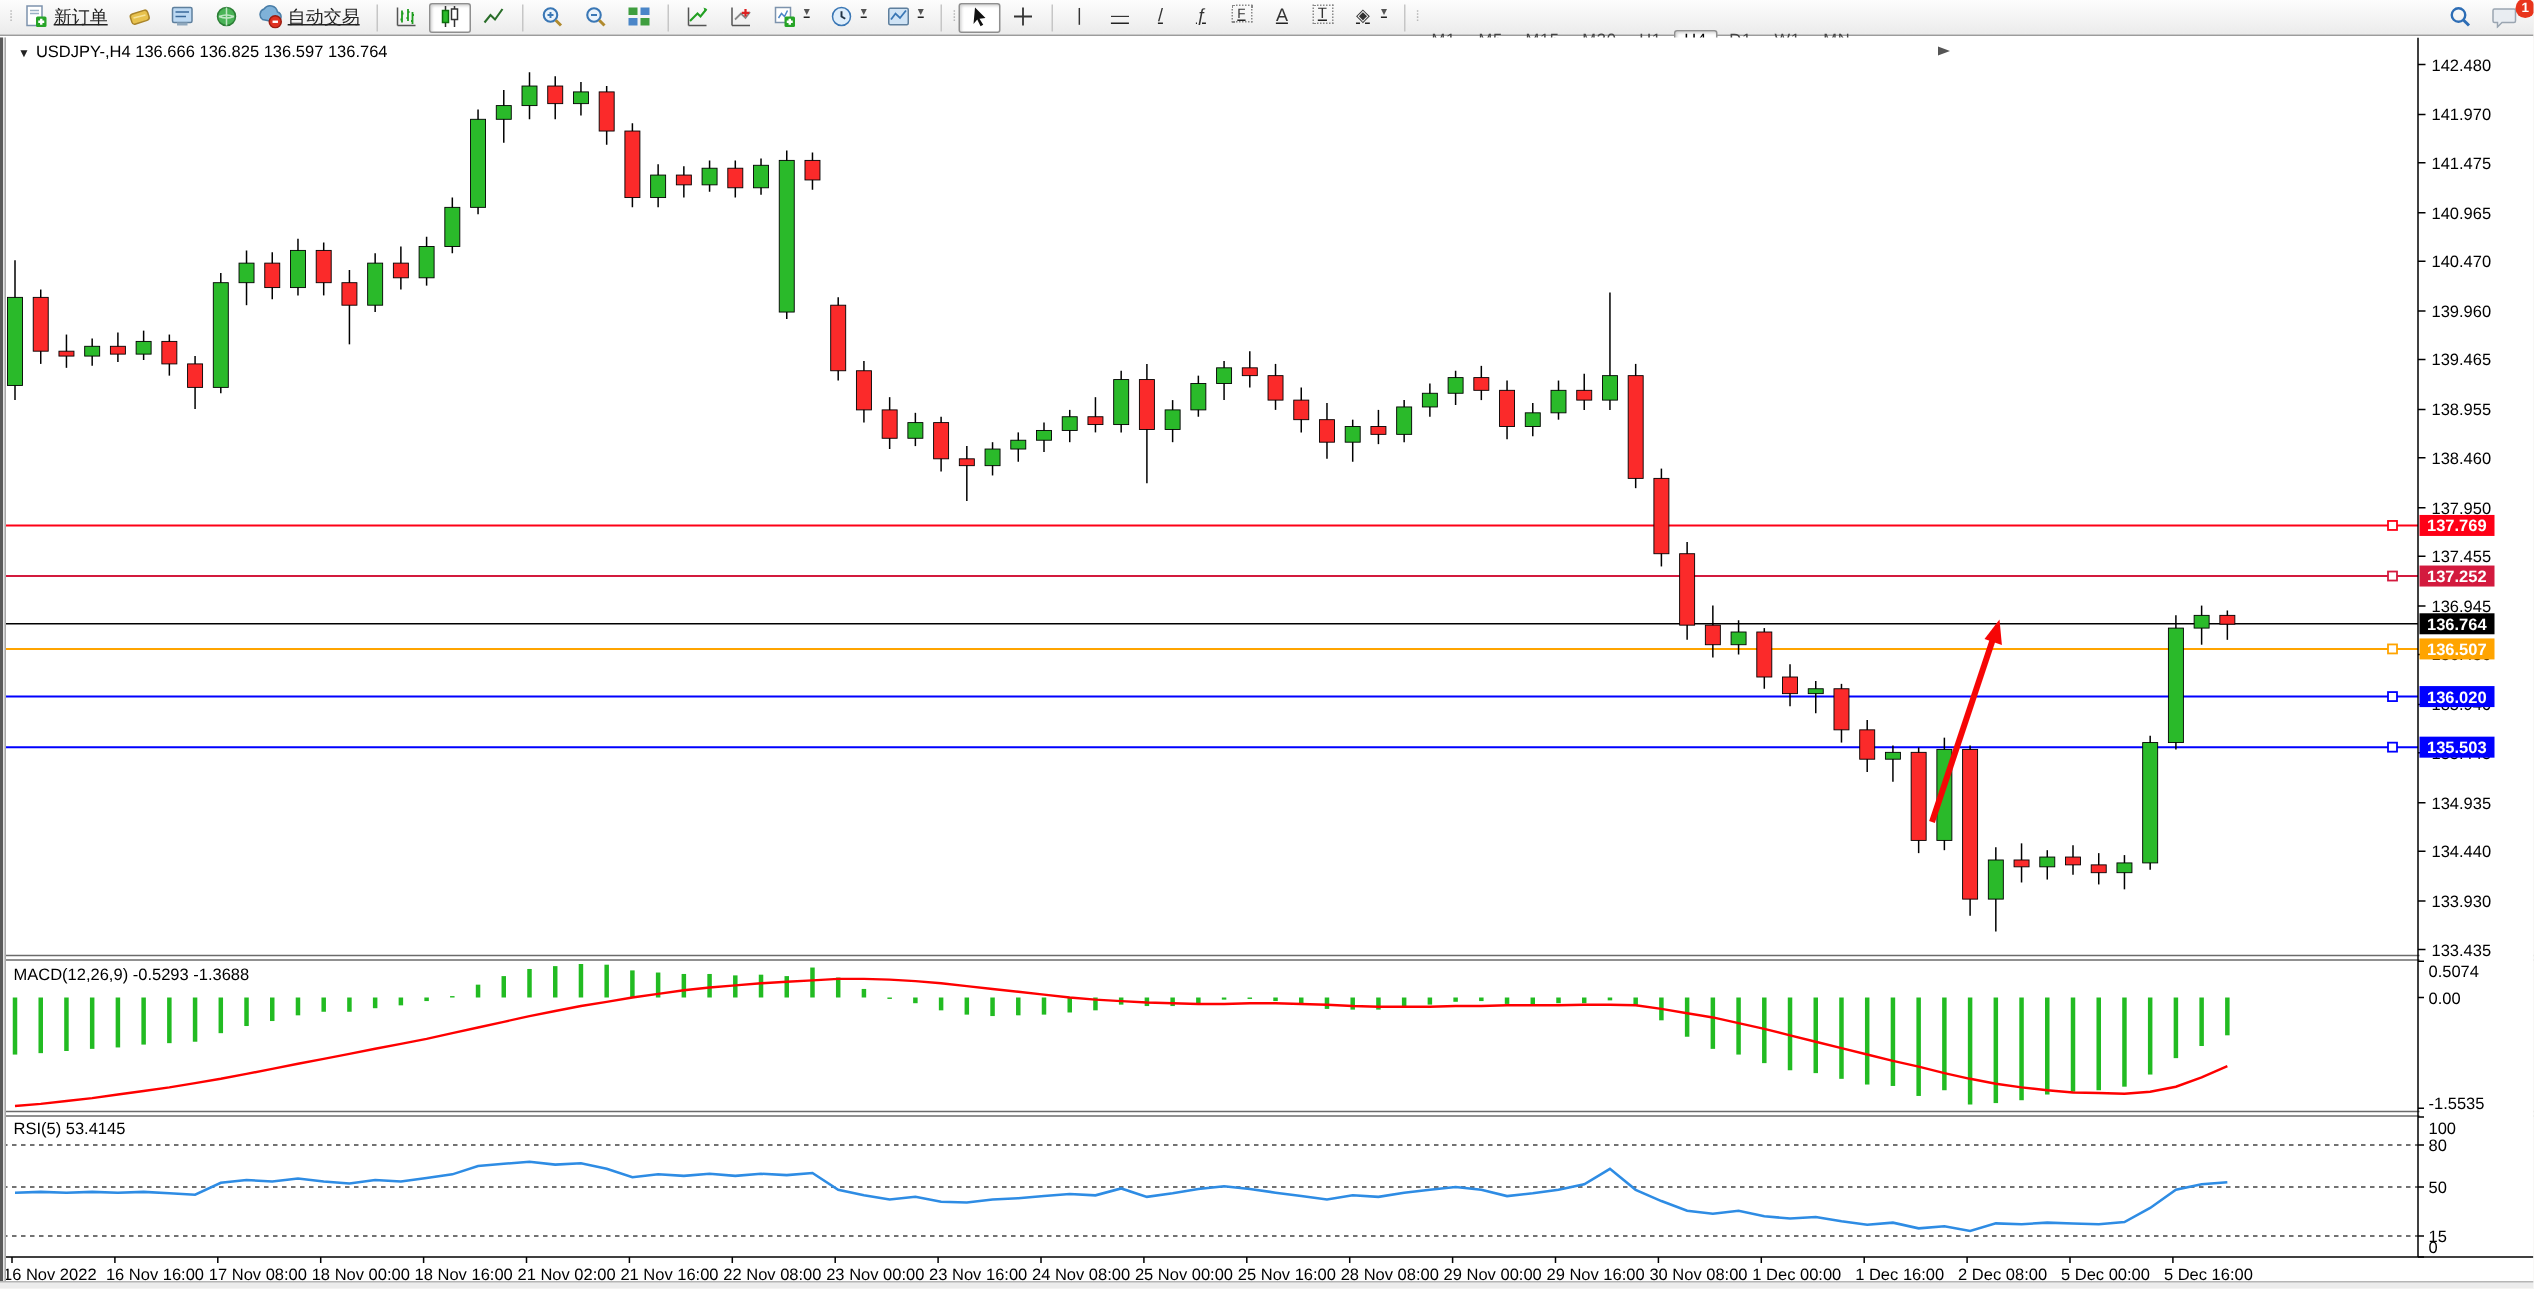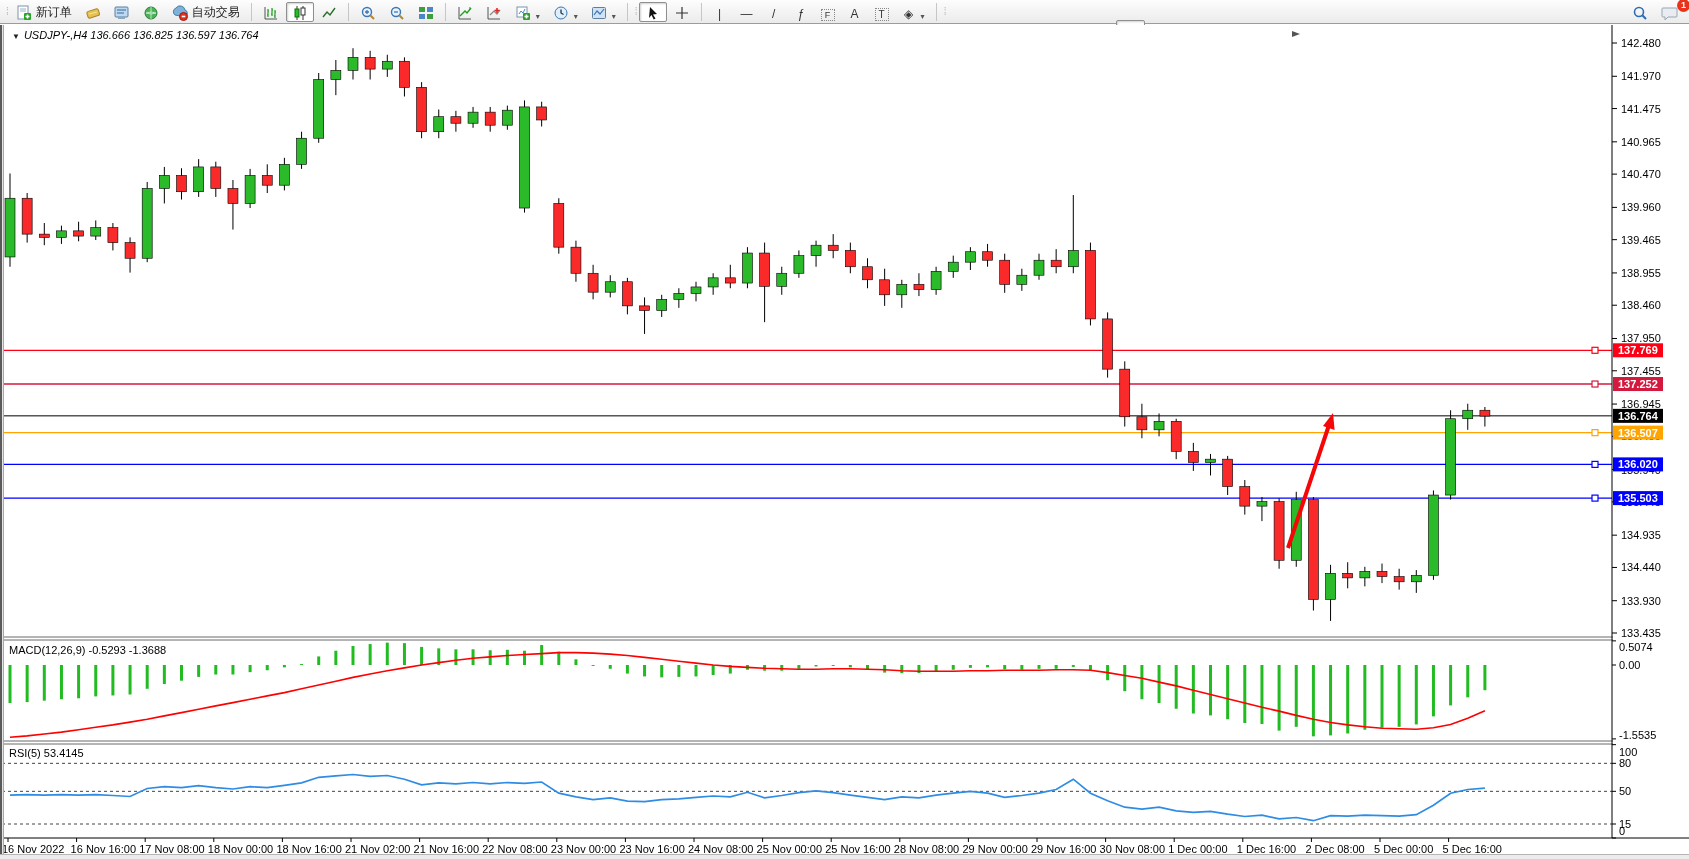--- a/index.html
+++ b/index.html
@@ -8,22 +8,22 @@
 
   
   .toolbar {
     position:absolute; top:0; left:0; width:1689px; height:24px;
     background:linear-gradient(#fdfdfd,#ebebeb);
     border-bottom:1px solid #9c9c9c;
     display:flex; align-items:center; font-size:12px; color:#222;
     padding:0 4px; gap:1px; white-space:nowrap;
   }
   .tbtn {
-    display:inline-flex; align-items:flex-end; gap:4px; height:20px;
-    padding:0 5px; border:1px solid transparent; border-radius:2px; cursor:default;
+    display:inline-flex; align-items:flex-start; gap:4px; height:20px;
+    padding:0 5px; border:1px solid transparent; border-radius:2px; cursor:default;text-decoration:underline;
   }
   .tbtn.active { background:#fff; border:1px solid #8f8f8f; box-shadow:inset 1px 1px 2px rgba(0,0,0,.18); }
   .tf { font-size:11px; color:#444; padding:0 6px; letter-spacing:.5px;margin-top:36px; }
   .tf.active { color:#000; }
   .sep { width:1px; height:18px; background:#c6c6c6; margin:0 4px; }
   .grip { color:#b9b9b9; font-size:10px; letter-spacing:-2px; margin:0 2px; }
   .toolchar { font-size:12px; color:#333; width:14px; text-align:center; }
   .spacer { flex:1; }
   .badge {
     position:absolute; top:-4px; right:-6px; min-width:13px; height:13px; border-radius:7px;
@@ -31,21 +31,21 @@
     display:flex; align-items:center; justify-content:center; padding:0 3px;
   }
   .bubble-wrap { position:relative; }
   .caret { font-size:8px; color:#555; margin-left:1px; }
 
   
   .chart-area { position:absolute; top:25px; left:0; width:1689px; height:834px; background:#fff; }
   .win-left-border { position:absolute; top:25px; left:0; width:4px; height:830px;
     border-left:2px solid #5a5a5a; border-right:1px solid #a8a8a8; background:#e6e6e6; }
   .overlay-label { position:absolute; font-size:11px; color:#000; z-index:5; }
-  #chart-title { top:29px; left:12px;font-style:italic; }
+  #chart-title { top:29px; left:12px; }
   #chart-title .tri { font-size:8px; color:#222; margin-right:4px; }
   #macd-label { top:644px; left:9px; }
   #rsi-label  { top:747px; left:9px; }
   .status-strip { position:absolute; left:0; bottom:0; width:1689px; height:5px;
     background:#ececec; border-top:1px solid #b5b5b5; }
   svg text { font-family:"Liberation Sans", sans-serif; }
 </style>
 </head>
 <body>
 

